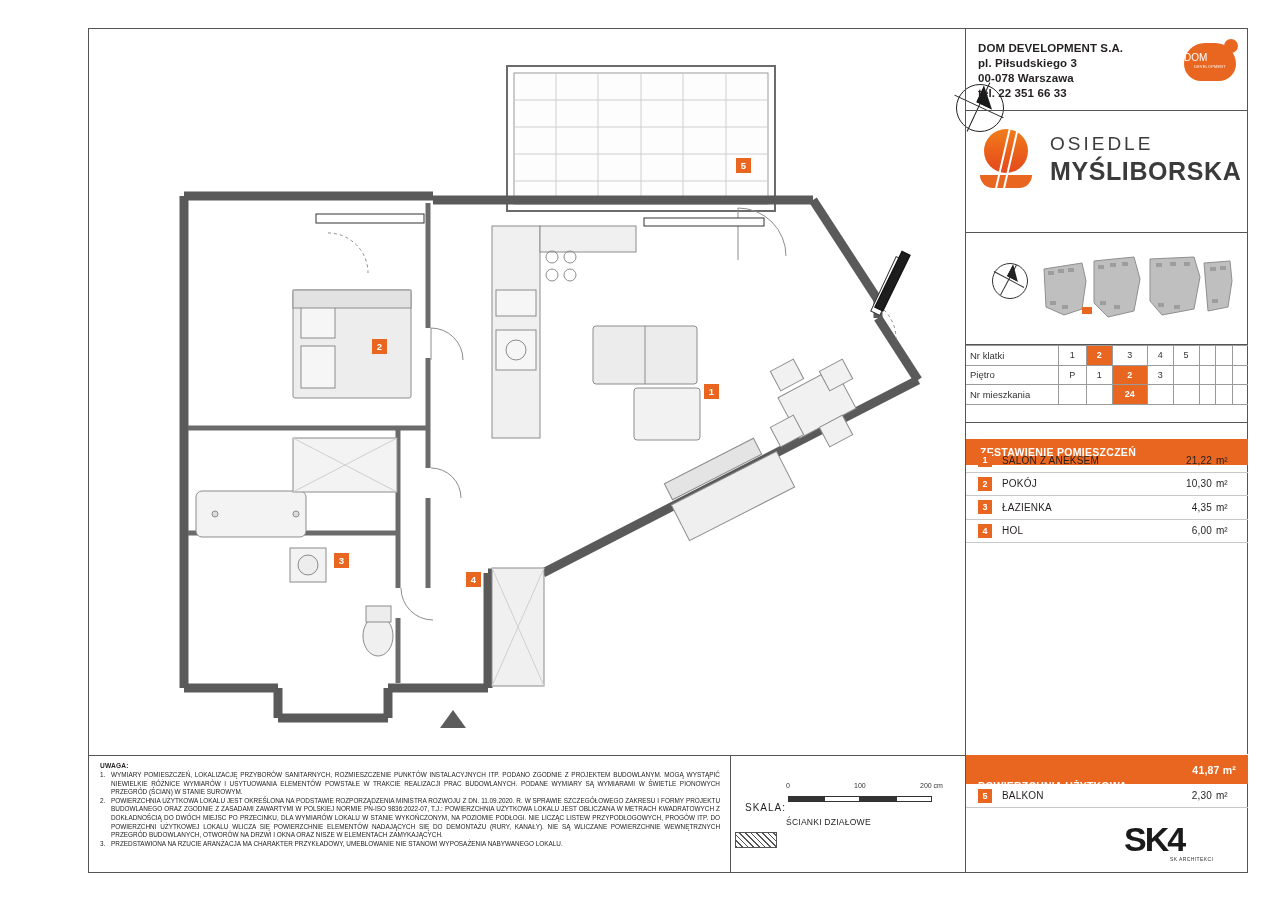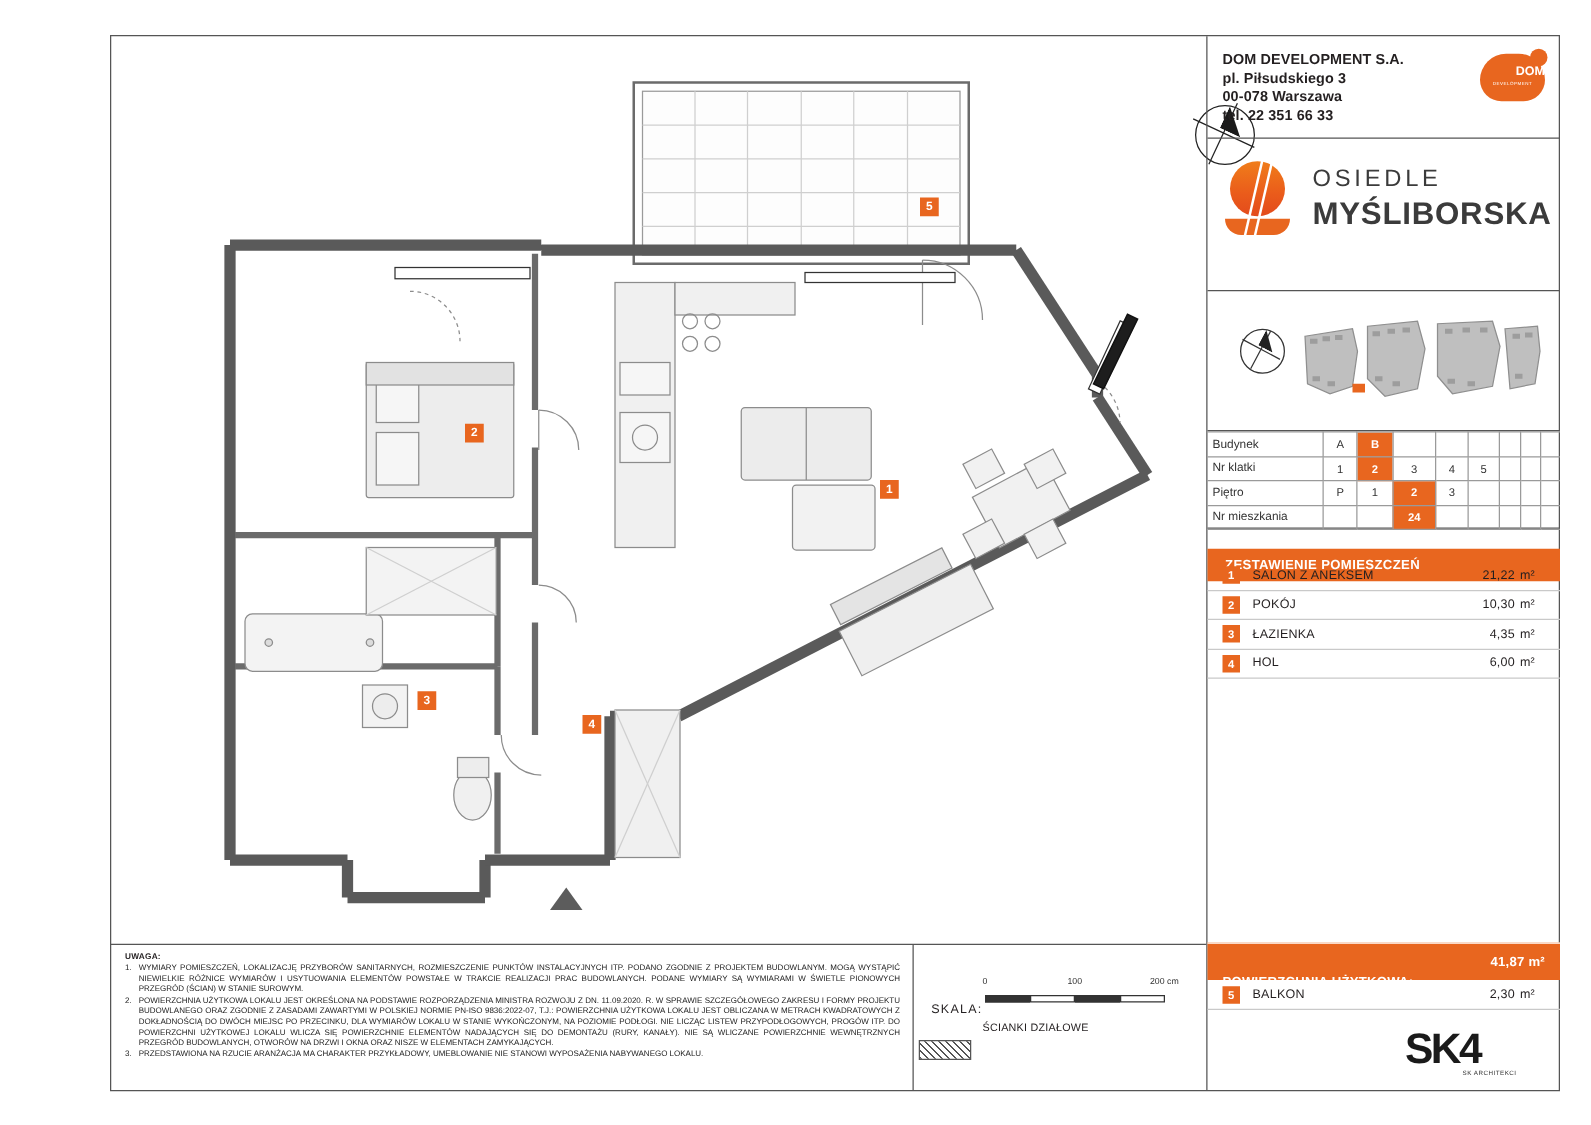--- a/index.html
+++ b/index.html
@@ -8,21 +8,21 @@
   .frame{position:absolute;left:88px;top:28px;width:1160px;height:845px;border:1px solid #555;box-sizing:border-box;}
 
   
   .rpanel{position:absolute;left:965px;top:29px;width:282px;height:843px;box-sizing:border-box;border-left:1px solid #555;}
   .rblock{position:absolute;left:0;width:282px;box-sizing:border-box;}
   .dev-block{top:0;height:82px;border-bottom:1px solid #555;padding:12px 12px 0 12px;}
   .dev-line{font-size:11.5px;font-weight:bold;line-height:15px;letter-spacing:.1px;}
   .dom-logo{position:absolute;right:12px;top:14px;width:52px;height:38px;}
   .dom-blob{position:absolute;left:0;top:0;width:52px;height:38px;background:#e8661f;border-radius:22px 22px 18px 18px;}
   .dom-blob:after{content:"";position:absolute;left:40px;top:-4px;width:14px;height:14px;background:#e8661f;border-radius:50%;}
-  .dom-txt{position:absolute;left:0;top:9px;width:52px;text-align:right;color:#fff;font-size:10px;font-weight:bold;}
+  .dom-txt{position:absolute;left:0;top:9px;width:52px;text-align:left;color:#fff;font-size:10px;font-weight:normal;}
   .dom-sub{position:absolute;left:0;top:22px;width:52px;text-align:center;color:#fff;font-size:3.6px;letter-spacing:.4px;}
 
   .est-block{top:82px;height:122px;border-bottom:1px solid #555;}
   .est-logo{position:absolute;left:14px;top:18px;width:56px;height:62px;}
   .est-sun{position:absolute;left:4px;top:0px;width:44px;height:44px;border-radius:50%;background:linear-gradient(180deg,#f07d1a 0%,#ea5b1b 60%,#e34b1c 100%);}
   .est-bar{position:absolute;left:0px;top:46px;width:52px;height:13px;border-radius:0 0 14px 14px;background:#e8661f;}
   .est-line{position:absolute;left:30px;top:-2px;width:1.6px;height:62px;background:#fff;transform:rotate(13deg);}
   .est-line2{position:absolute;left:22px;top:-2px;width:1.6px;height:62px;background:#fff;transform:rotate(13deg);}
   .est-t1{position:absolute;left:84px;top:22px;font-size:19px;letter-spacing:3px;color:#3b3b3b;}
   .est-t2{position:absolute;left:84px;top:46px;font-size:25px;font-weight:bold;letter-spacing:.6px;color:#3b3b3b;}
@@ -300,31 +300,20 @@
               <rect x="174" y="48" width="6" height="4"></rect>
           </g>
           <rect x="44" y="56" width="10" height="7" fill="#e8661f" stroke="none"></rect>
         </svg>
       </div>
     </div>
 
     <div class="rblock tbl-block">
       <table class="meta">
         <tbody>
-            <tr>
-          <td class="lbl">Budynek</td>
-          <td>A</td>
-          <td class="sel">B</td>
-          <td></td>
-          <td></td>
-          <td></td>
-          <td></td>
-          <td></td>
-          <td></td>
-        </tr>
         <tr>
           <td class="lbl">Nr klatki</td>
           <td>1</td>
           <td class="sel">2</td>
           <td>3</td>
           <td>4</td>
           <td>5</td>
           <td></td>
           <td></td>
           <td></td>

